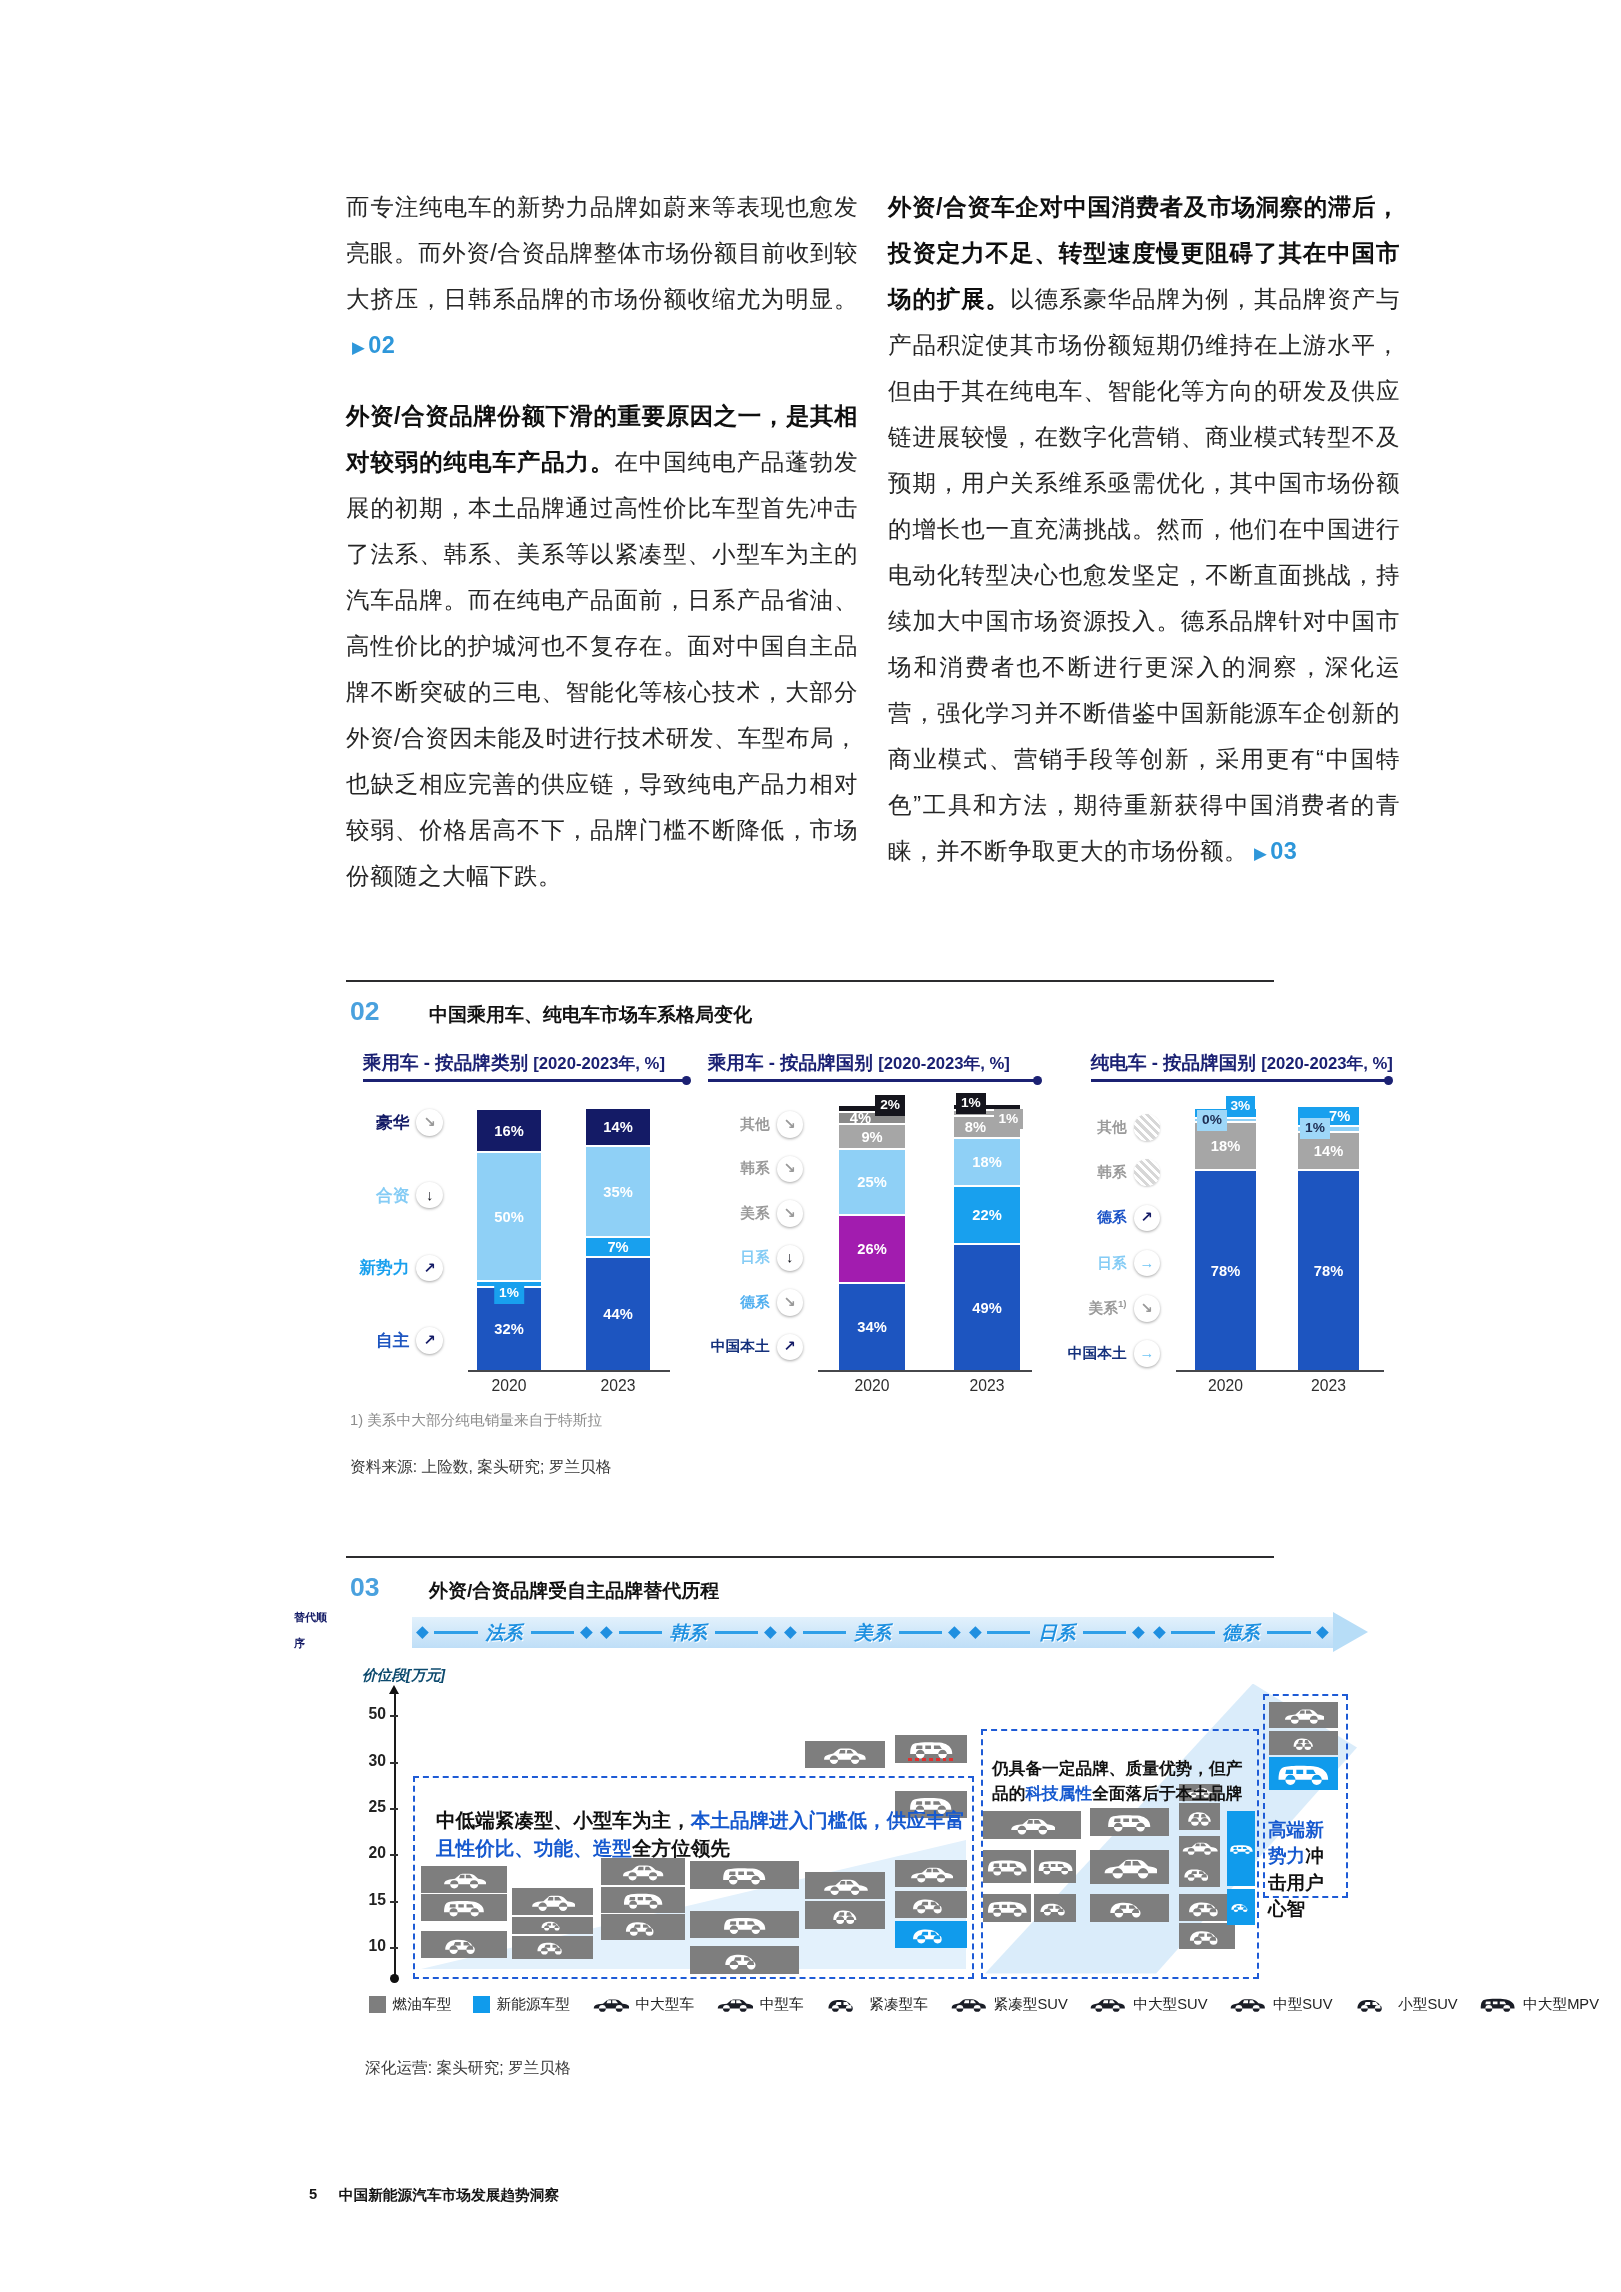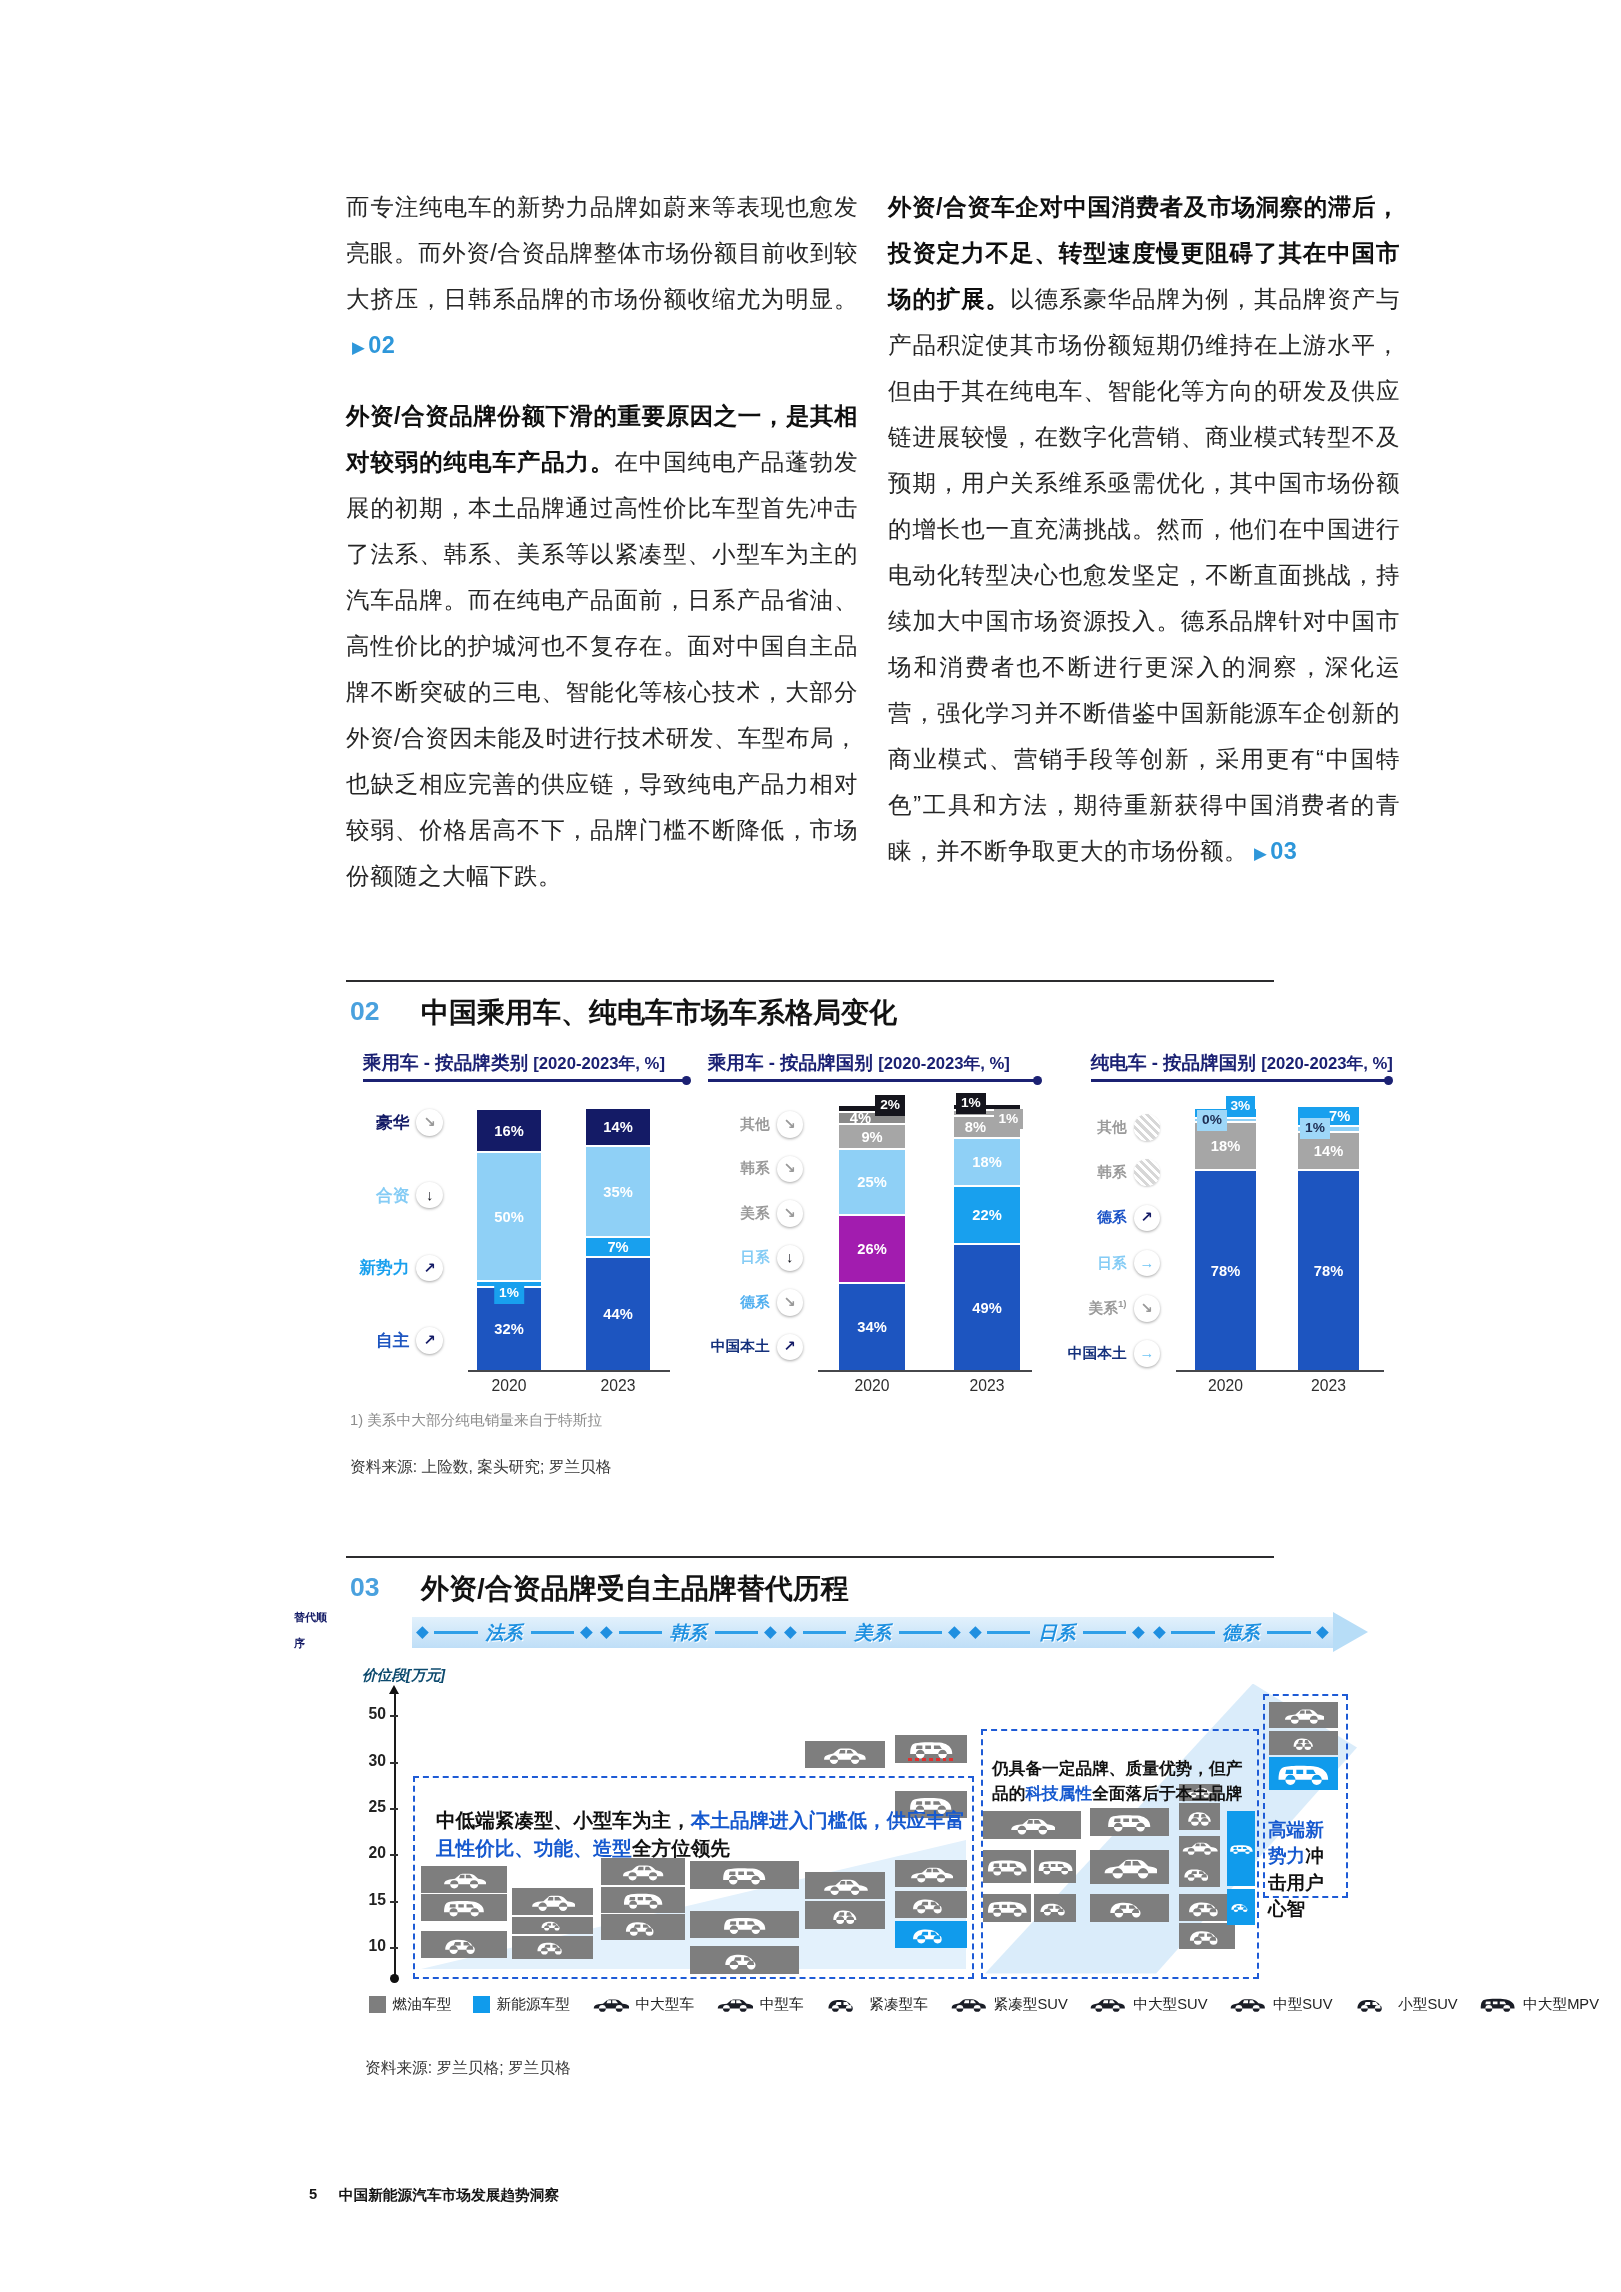--- a/index.html
+++ b/index.html
@@ -13,21 +13,21 @@
   .col-right{left:888px}
   .intro-col p{margin:0 0 21.6px}
   .intro-col b{color:#0f0f0f}
   .ref{color:#2e97da;font-weight:800;white-space:nowrap}
   .ref i{font-style:normal;font-size:16.7px;margin:0 2.9px 0 5.9px}
 
   
   .exhibit{position:absolute;left:0;width:1621px}
   .ex-rule{position:absolute;left:346px;top:0;width:928px;height:2px;background:#2c2c2e}
   .ex-num{position:absolute;left:350px;top:15.7px;font-size:26.5px;font-weight:800;color:#4aa1de}
-  .ex-title{position:absolute;left:421px;top:13.7px;font-size:28px;font-weight:800;color:#121212;margin:0}
+  .ex-title{position:absolute;left:421px;top:13.7px;font-size:19px;font-weight:800;color:#121212;margin:8px}
   .fn{position:absolute;left:350px;top:431px;font-size:14.7px;color:#8d8d8d}
   .src{position:absolute;left:350px;top:477px;font-size:15.7px;color:#3a3a3a}
 
   
   .panel{position:absolute;top:64px;height:382px}
   .ct{position:absolute;top:5.9px;font-size:18.6px;font-weight:800;color:#1b2173;white-space:nowrap}
   .ct .rng{font-size:16.7px}
   .ct-line{position:absolute;top:35px;height:2.9px;background:#1b2173}
   .ct-line::after{content:"";position:absolute;right:-4.9px;top:-2.9px;width:8.8px;height:8.8px;border-radius:50%;background:#1b2173}
   .cat-col{position:absolute;display:flex;flex-direction:column;justify-content:space-between}
@@ -689,21 +689,21 @@
         </div>
         <div class="lg-item">
           <span style="display: inline-flex; width: 37px; height: 16.7px; align-items: center; justify-content: center;">
             <svg viewBox="0 0 64 28" xmlns="http://www.w3.org/2000/svg" style="height: 16.7px;">
               <path fill="#1a1d26" fill-rule="evenodd" d="M3 21c0-9 2-14 7-15 7-2 24-2 34-1 9 1 14 5 16 9 1.5 3 1.5 7 1.5 7H3zM11 21a6 6 0 0 0 12 0 6 6 0 0 0-12 0M42 21a6 6 0 0 0 12 0 6 6 0 0 0-12 0M12 9h8v5h-9zM24 9h8v5h-8zM36 9h8l3 5h-11z"></path>
             </svg>
           </span>
           <span>中大型MPV</span>
         </div>
       </div>
-    <div class="src ex03-src">资料来源:  罗兰贝格; 罗兰贝格</div>
+    <div class="src ex03-src">深化运营:  案头研究; 罗兰贝格</div>
   </section>
 
   <div class="footer">
     <span>5</span>
     <span>中国新能源汽车市场发展趋势洞察</span>
   </div>
 </div>
 
 
 </body></html>

